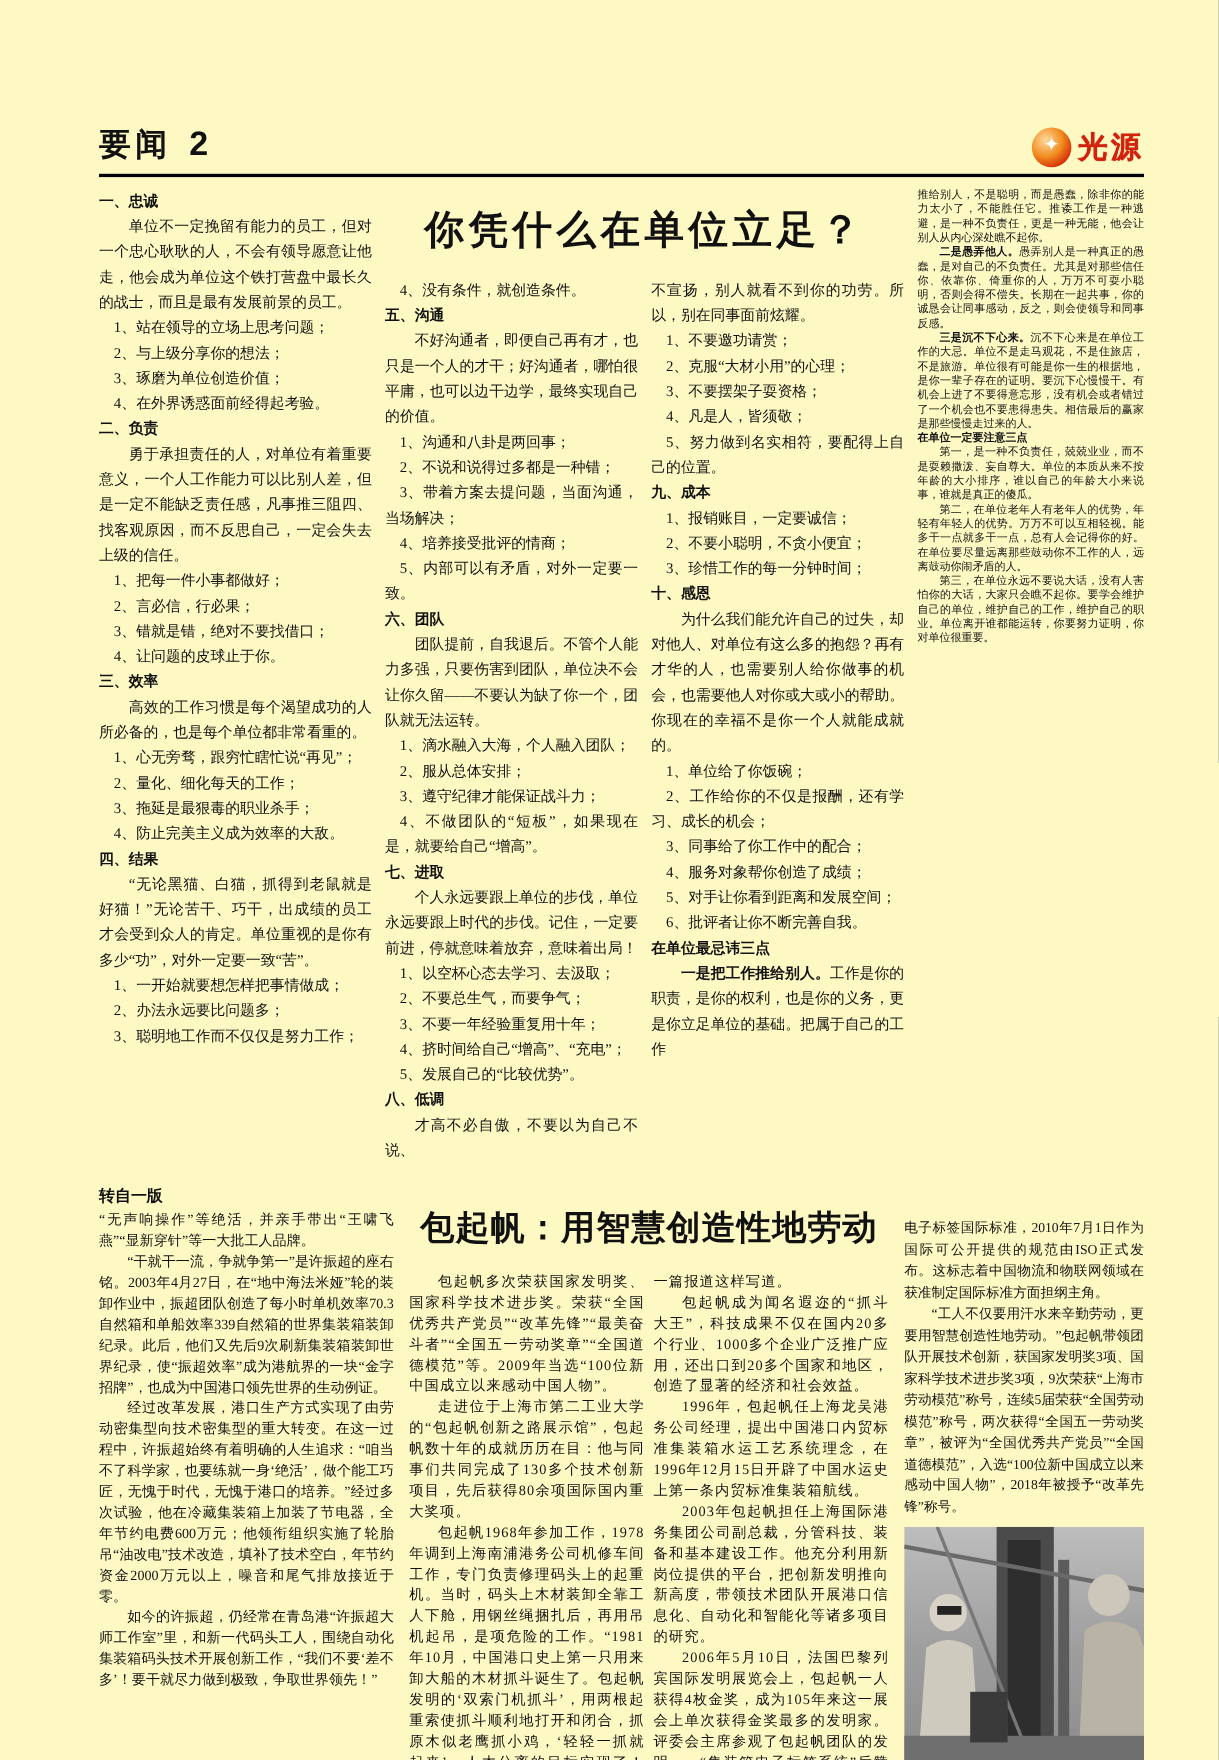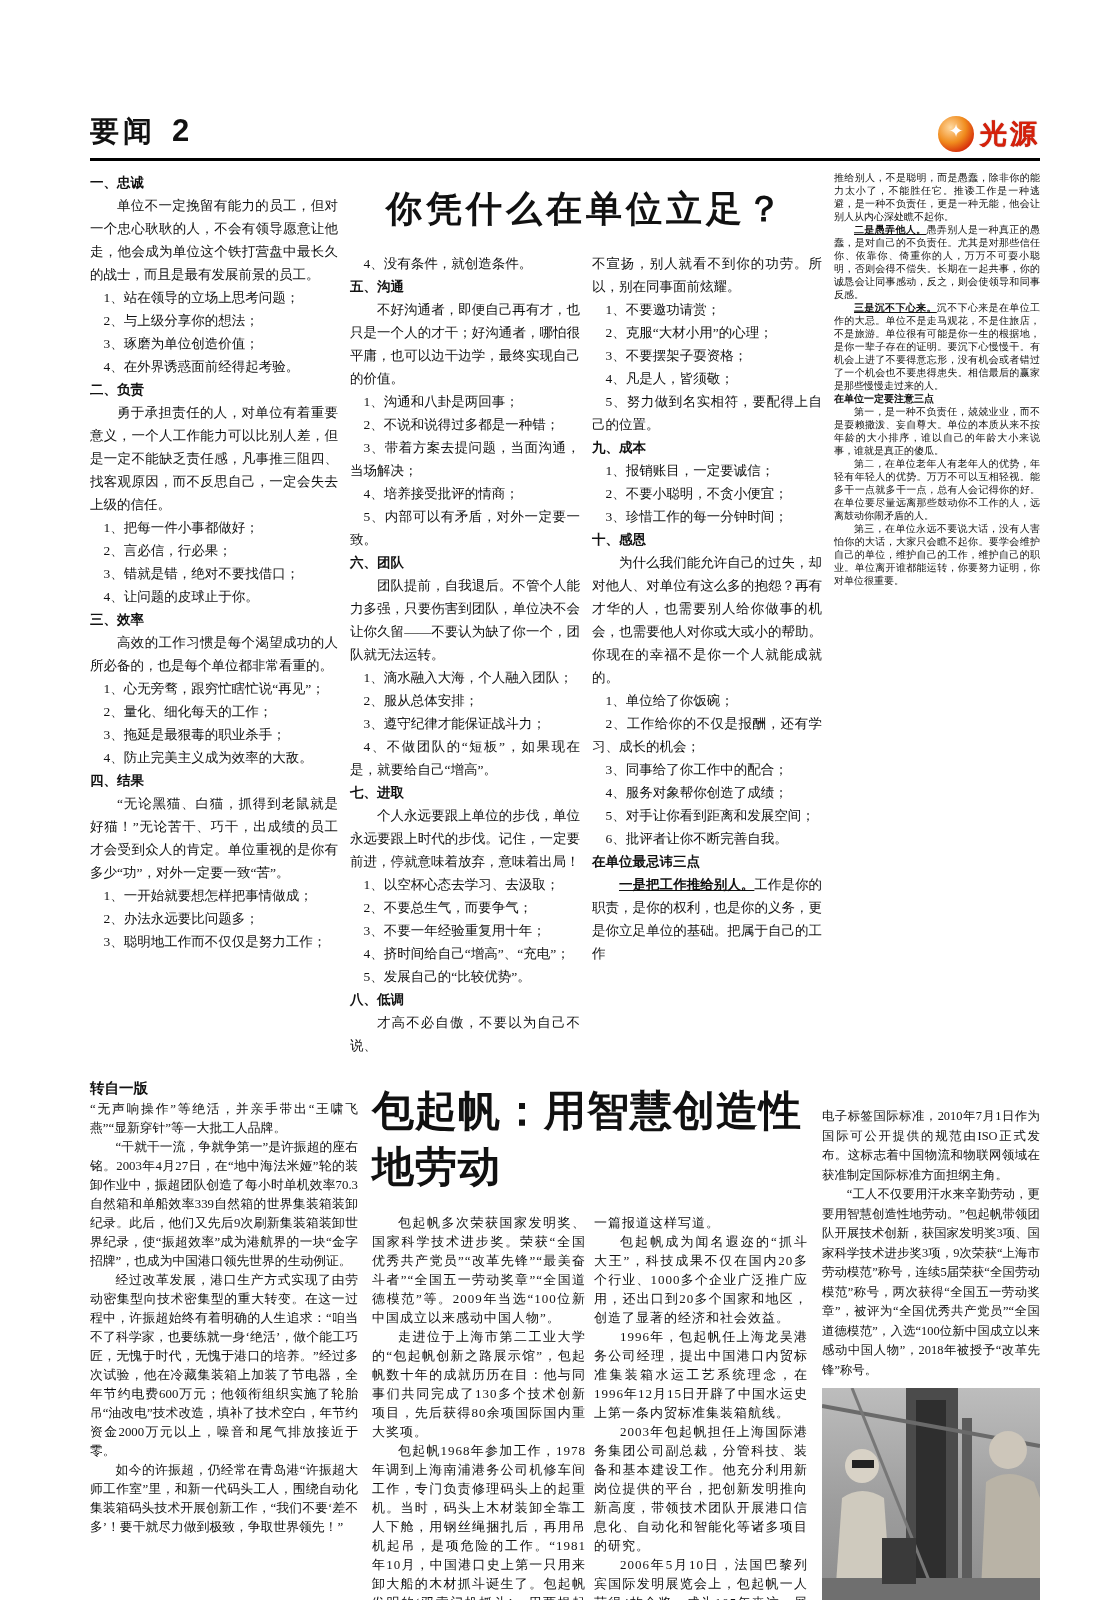--- a/index.html
+++ b/index.html
@@ -1,19 +1,19 @@
 <!DOCTYPE html>
 <html><head>
 <meta charset="utf-8">
 <style>
   * { margin:0; padding:0; box-sizing:border-box; }
   html,body { background:#888; }
   .page {
     position:relative; width:1108px; height:1600px; margin:0 auto;
-    background:#ffffff; color:#111; overflow:hidden;
+    background:#fef9c3; color:#111; overflow:hidden;
     font-family:"Liberation Serif", serif;
     padding:112px 68px 0 90px;
   }
   
   .header-bar { display:flex; justify-content:space-between; align-items:flex-end;
     border-bottom:3px solid #000; padding-bottom:6px; }
   .page-id { display:flex; align-items:baseline; font-family:"Liberation Sans", sans-serif; }
   .section-label { font-size:29px; font-weight:700; letter-spacing:4px; }
   .page-number { font-size:31px; font-weight:700; margin-left:16px; }
   .masthead { display:flex; align-items:center; gap:6px; }
@@ -21,38 +21,38 @@
     background:radial-gradient(circle at 35% 32%, #ffd9a0 0%, #f08c1e 45%, #d42408 80%); }
   .logo-icon::after { content:"✦"; position:absolute; left:0; right:0; top:4px;
     text-align:center; color:#fff; font-size:18px; }
   .logo-text { font-family:"Liberation Sans", sans-serif; font-size:27px; font-weight:700;
     color:#d6200a; letter-spacing:3px; text-shadow:0 0 1px #8c1205; }
   
   .blk { text-align:justify; text-justify:inter-character; }
   .blk.h { font-weight:700; font-family:"Liberation Sans", sans-serif; }
   .blk.p, .blk.bp { text-indent:2em; }
   .blk.i { text-indent:1em; }
-  .blk .lead { font-weight:700; font-family:"Liberation Sans", sans-serif;text-decoration:underline; }
+  .blk .lead { font-weight:700; font-family:"Liberation Sans", sans-serif; }
   
   .top-section { display:flex; gap:12px; margin-top:10px; }
   .col1 { width:248px; font-size:13.5px; line-height:23px; }
   .mid-wrap { width:472px; }
   .headline1 { text-align:center; font-family:"Liberation Sans", sans-serif; font-weight:900;
     font-size:36px; letter-spacing:4px; padding:14px 0 2px 0; margin-bottom:16px; }
   .mid-cols { display:flex; gap:12px; }
   .col2, .col3 { width:230px; font-size:13.5px; line-height:23px; }
   .col4 { width:206px; font-size:10px; line-height:13px; }
   
   .bottom-section { display:flex; gap:14px; margin-top:22px; }
   .b-left { width:268px; font-size:12.8px; line-height:19px; }
   .reprint-label { font-family:"Liberation Sans", sans-serif; font-weight:700;
     font-size:14.5px; margin-bottom:2px; }
   .b-mid { width:436px; }
-  .headline2 { text-align:left; font-family:"Liberation Sans", sans-serif; font-weight:900;
-    font-size:42px; letter-spacing:1px; padding:4px 0 2px 0; margin-bottom:16px; }
+  .headline2 { text-align:center; font-family:"Liberation Sans", sans-serif; font-weight:900;
+    font-size:31px; letter-spacing:1px; padding:4px 0 2px 0; margin-bottom:16px;margin-top:12px; }
   .b-mid-cols { display:flex; gap:8px; }
   .b-mid-col { width:214px; font-size:13px; line-height:19px; letter-spacing:1px; }
   .b-right { width:218px; font-size:12.4px; line-height:19.5px; padding-top:28px; }
   
   .photo-frame { width:218px; height:225px; margin-top:8px; }
   .photo-frame svg { display:block; width:100%; height:100%; }
 </style>
 </head>
 <body>
 

